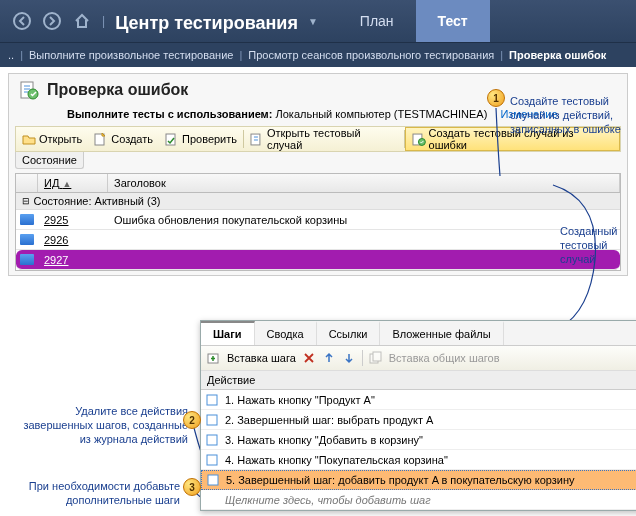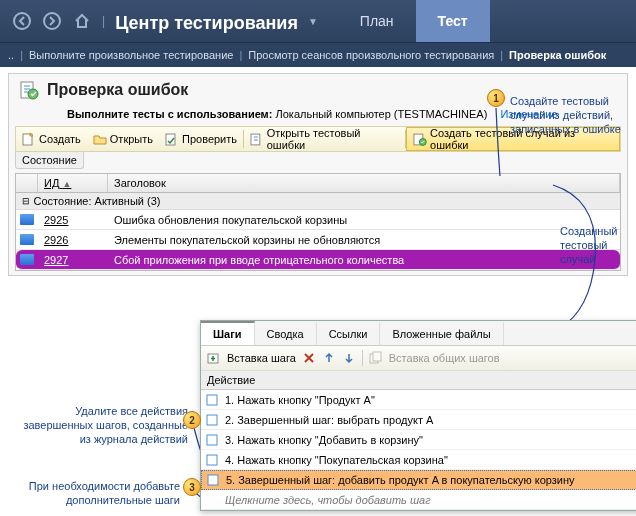--- a/index.html
+++ b/index.html
@@ -123,45 +123,45 @@
   <div class="runrow">
     <b>Выполните тесты с использованием:</b>
     <span>Локальный компьютер (TESTMACHINEA)</span>
     <span class="link">Изменение</span>
   </div>
 
   
   <div class="toolbar">
     <div class="tb">
         <svg viewBox="0 0 14 14">
+          <path d="M1 4h5l1 2h6v6H1z" fill="#ffe08a" stroke="#c09020"></path>
+        </svg>
+        <span>Открыть</span>
+      </div>
+    <div class="tb">
+        <svg viewBox="0 0 14 14">
           <rect x="1" y="2" width="9" height="11" fill="#fff" stroke="#888"></rect>
           <path d="M8 1l3 3h-3z" fill="#ffd050" stroke="#c09020"></path>
         </svg>
         <span>Создать</span>
       </div>
     <div class="tb">
         <svg viewBox="0 0 14 14">
-          <path d="M1 4h5l1 2h6v6H1z" fill="#ffe08a" stroke="#c09020"></path>
-        </svg>
-        <span>Открыть</span>
-      </div>
-    <div class="tb">
-        <svg viewBox="0 0 14 14">
           <rect x="1" y="2" width="9" height="11" fill="#fff" stroke="#888"></rect>
           <path d="M3 9l2 2 4-5" stroke="#2a8a2a" fill="none" stroke-width="1.5"></path>
         </svg>
         <span>Проверить</span>
       </div>
     <div class="tsep"></div>
     <div class="tb">
         <svg viewBox="0 0 14 14">
           <rect x="1" y="2" width="9" height="11" fill="#fff" stroke="#888"></rect>
           <path d="M4 5h4M4 8h4" stroke="#4a90d9"></path>
         </svg>
-        <span>Открыть тестовый ошибки</span>
+        <span>Открыть тестовый случай</span>
       </div>
     <div class="tsep"></div>
     <div class="tb hl">
         <svg viewBox="0 0 14 14">
           <rect x="1" y="2" width="9" height="11" fill="#fff" stroke="#888"></rect>
           <circle cx="10" cy="10" r="3.5" fill="#6ec06e" stroke="#2a8a2a"></circle>
           <path d="M8.5 10l1 1 2-2" stroke="#fff" fill="none"></path>
         </svg>
         <span>Создать тестовый случай из ошибки</span>
       </div>
@@ -184,28 +184,26 @@
           <span class="folder-ic"></span>
         </div>
         <div class="c1">2925</div>
         <div class="c2">Ошибка обновления покупательской корзины</div>
       </div>
     <div class="row">
         <div class="c0">
           <span class="folder-ic"></span>
         </div>
         <div class="c1">2926</div>
-        <div class="c2">Элементы покупательской корзины не обновляются</div>
       </div>
     <div class="row sel">
         <div class="c0">
           <span class="folder-ic"></span>
         </div>
         <div class="c1">2927</div>
-        <div class="c2">Сбой приложения при вводе отрицательного количества</div>
       </div>
   </div>
 </div>
 
 <div class="steps">
   <div class="stabs">
     <div class="active">Шаги</div>
     <div>Сводка</div>
     <div>Ссылки</div>
     <div>Вложенные файлы</div>

